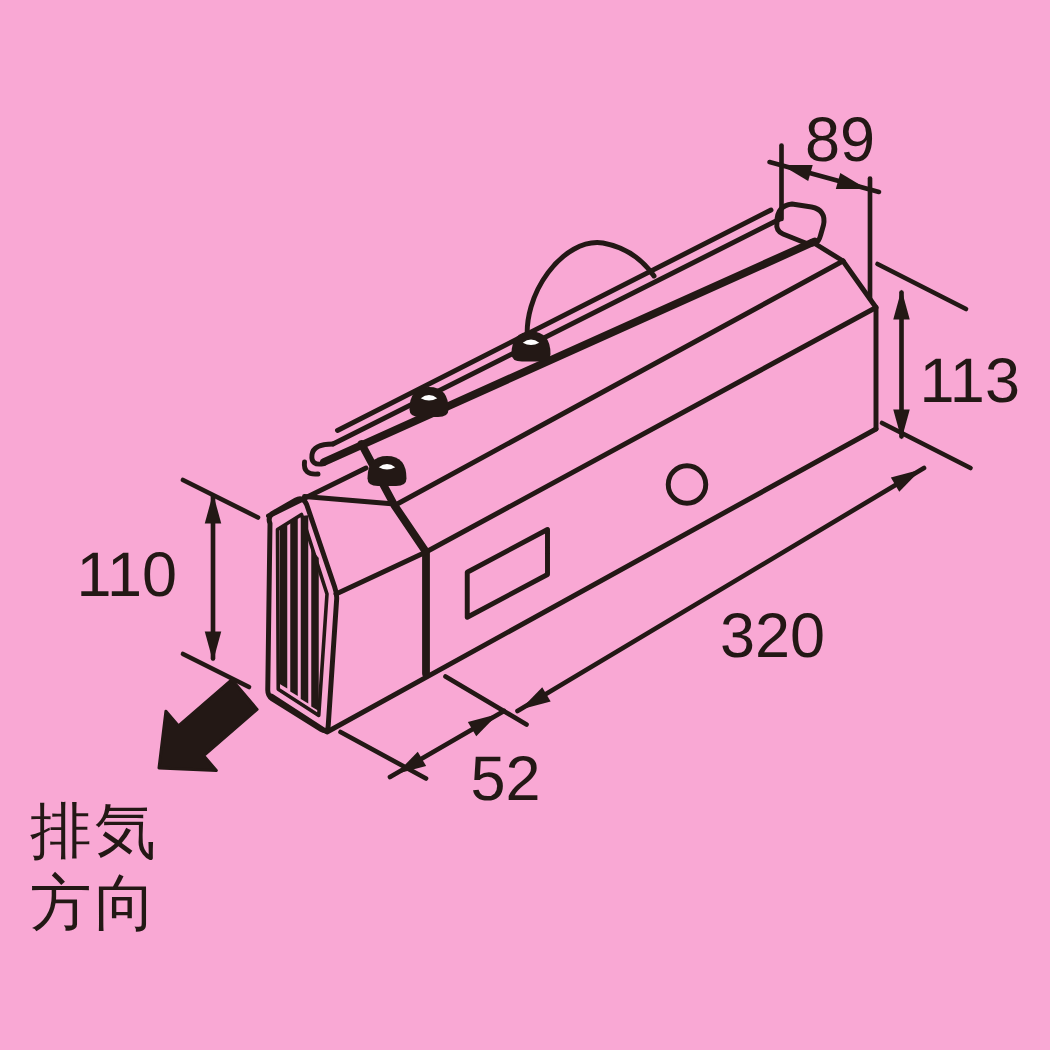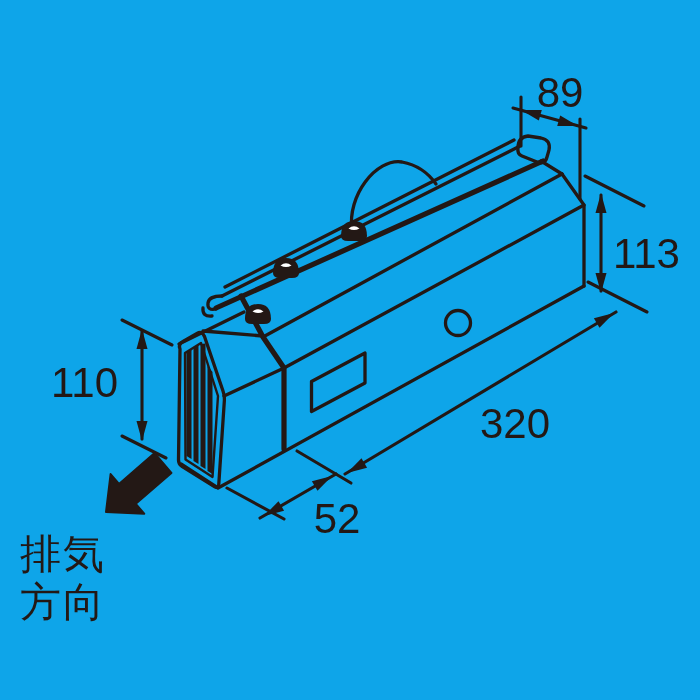--- a/index.html
+++ b/index.html
@@ -1,19 +1,19 @@
 <!DOCTYPE html>
 <html><head>
 <meta charset="utf-8">
 <style>
   html,body{margin:0;padding:0;background:#ffffff;}
   .stage{
     position:relative;
     width:700px;height:700px;
-    background:#0ea5e9;
+    background:#f9a8d4;
     overflow:hidden;
     font-family:"Liberation Sans", sans-serif;
   }
   svg{display:block;}
   text.dim{
     font-family:"Liberation Sans", sans-serif;
     font-size:42px;
     fill:#231815;
   }
   text.cjk{

